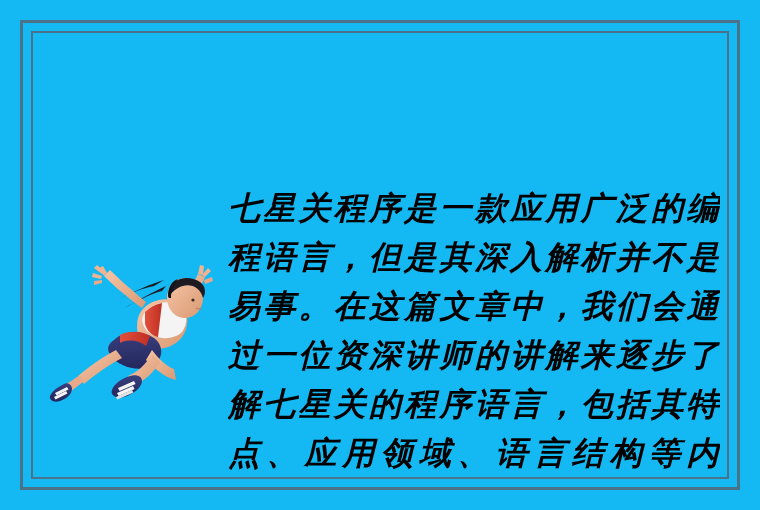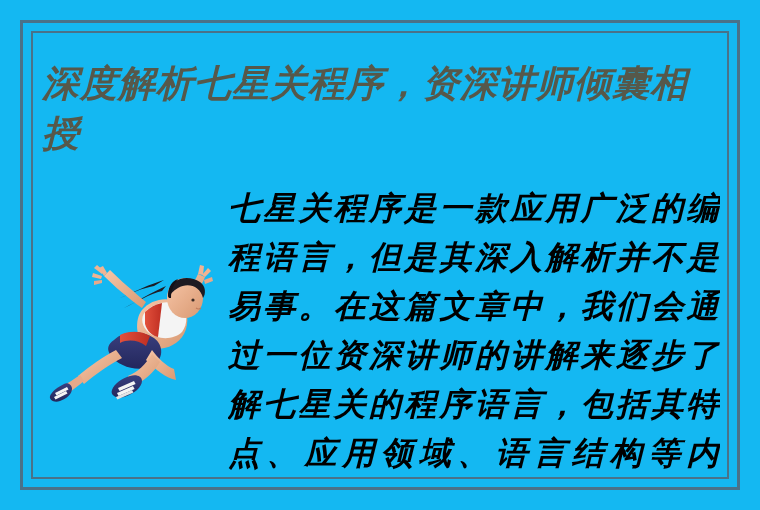--- a/index.html
+++ b/index.html
@@ -84,21 +84,20 @@
   .runner svg { display: block; width: 100%; height: 100%; }
 </style>
 </head>
 <body>
 
 <div id="canvas">
 
   <div class="frame-outer"></div>
   <div class="frame-inner"></div>
 
-  <div class="title">深度解析七星关程序，资深讲师倾囊相授</div>
 
   <div class="runner">
     <svg viewBox="0 0 190 180" xmlns="http://www.w3.org/2000/svg">
       <defs>
         <linearGradient id="skinG" x1="0" y1="0" x2="1" y2="1">
           <stop offset="0%" stop-color="#f7c6a8"></stop>
           <stop offset="100%" stop-color="#d99972"></stop>
         </linearGradient>
         <linearGradient id="navyG" x1="0" y1="0" x2="0" y2="1">
           <stop offset="0%" stop-color="#3a3f7e"></stop>

